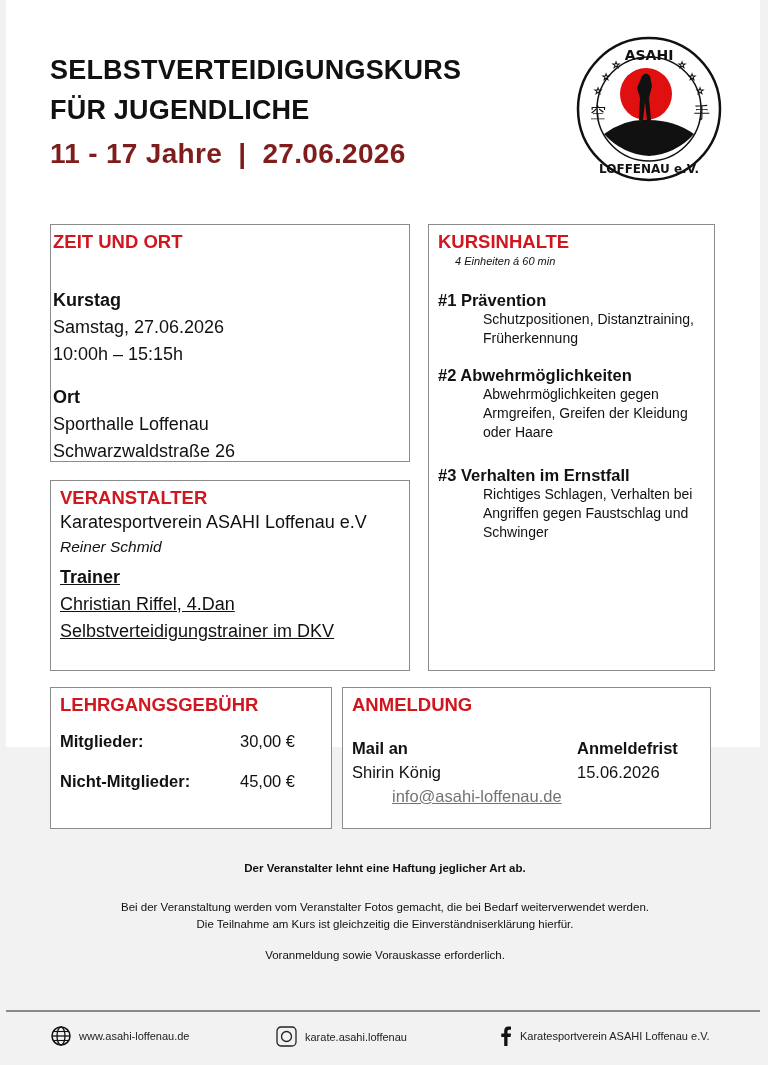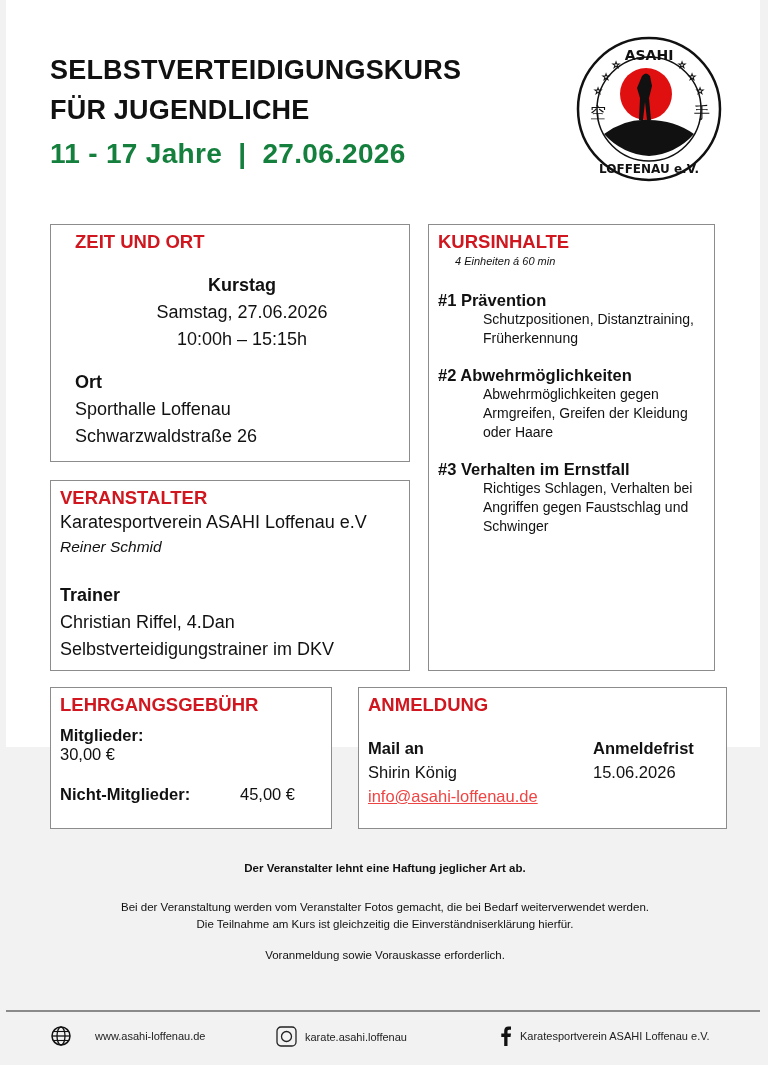--- a/index.html
+++ b/index.html
@@ -1,30 +1,30 @@
 <!DOCTYPE html>
 <html><head>
 <meta charset="utf-8">
 <style>
   html, body { margin:0; padding:0; }
   body { width:768px; height:1065px; background:#f2f2f2; position:relative; overflow:hidden;
          font-family:"Liberation Sans", sans-serif; color:#111; }
   .page { position:absolute; left:6px; top:0; width:754px; height:747px; background:#fff; }
   .title { position:absolute; left:44px; top:50px; font-weight:bold; font-size:27px; line-height:40px; letter-spacing:0.2px; color:#111; }
-  .subtitle { position:absolute; left:44px; top:138px; font-weight:bold; font-size:28px; color:#15803d; letter-spacing:0.3px;text-align:right; }
+  .subtitle { position:absolute; left:44px; top:138px; font-weight:bold; font-size:28px; color:#7f1d1d; letter-spacing:0.3px;text-align:right; }
   .logo { position:absolute; left:570px; top:36px; width:146px; height:146px; }
   .box { position:absolute; border:1.5px solid #8c8c8c; background:#fff; box-sizing:border-box; }
   .h-red { color:#d0171f; font-weight:bold; font-size:18.5px; }
   .lbl { font-weight:bold; font-size:18px; }
   .txt { font-size:18px; }
   .ital { font-style:italic; }
   .small-ital { font-style:italic; font-size:11px;margin-left:17px; }
   .topic-h { font-weight:bold; font-size:16.5px; }
   .topic-d { font-size:14px; line-height:19px; padding-left:45px; }
-  .email { color:#ef4444; text-decoration:underline; }
+  .email { color:#737373; text-decoration:underline;margin-left:40px; }
   .notes { position:absolute; left:2px; width:754px; text-align:center; font-size:11.5px; color:#111; }
   .footer-line { position:absolute; left:0; top:1010px; width:754px; height:1.5px; background:#8a8a8a; }
   .footer-item { position:absolute; top:1026px; display:flex; align-items:center; font-size:11px; color:#222; }
   .footer-item svg { margin-right:8px; }
 </style>
 </head>
 <body>
 
 <div class="page">
 
@@ -47,76 +47,76 @@
     <g fill="none" stroke="#111" stroke-width="0.8">
       <text x="18" y="58" font-size="9" fill="none" stroke="#111">☆</text>
       <text x="26" y="44" font-size="9" fill="none" stroke="#111">☆</text>
       <text x="36" y="32" font-size="9" fill="none" stroke="#111">☆</text>
       <text x="102" y="32" font-size="9" fill="none" stroke="#111">☆</text>
       <text x="112" y="44" font-size="9" fill="none" stroke="#111">☆</text>
       <text x="120" y="58" font-size="9" fill="none" stroke="#111">☆</text>
     </g>
   </svg>
 
-  <div class="box" style="left:44px; top:224px; width:360px; height:238px; padding:6px 0 0 24px;">
+  <div class="box" style="left:44px; top:224px; width:360px; height:238px; padding:6px 0 0 2px;">
     <div class="h-red">ZEIT UND ORT</div>
-    <div style="margin-top:19px; line-height:27px;text-align:center;">
+    <div style="margin-top:34px; line-height:27px;">
       <div class="lbl">Kurstag</div>
       <div class="txt">Samstag, 27.06.2026</div>
       <div class="txt">10:00h – 15:15h</div>
     </div>
     <div style="margin-top:16px; line-height:27px;">
       <div class="lbl">Ort</div>
       <div class="txt">Sporthalle Loffenau</div>
       <div class="txt">Schwarzwaldstraße 26</div>
     </div>
   </div>
 
   <div class="box" style="left:44px; top:480px; width:360px; height:191px; padding:6px 0 0 9px;">
     <div class="h-red">VERANSTALTER</div>
     <div class="txt" style="line-height:27px;">Karatesportverein ASAHI Loffenau e.V</div>
     <div class="txt ital" style="font-size:15.5px; line-height:22px;">Reiner Schmid</div>
-    <div style="margin-top:24px; line-height:27px;">
+    <div style="margin-top:6px; line-height:27px;text-decoration:underline;">
       <div class="lbl">Trainer</div>
       <div class="txt">Christian Riffel, 4.Dan</div>
       <div class="txt">Selbstverteidigungstrainer im DKV</div>
     </div>
   </div>
 
   <div class="box" style="left:422px; top:224px; width:287px; height:447px; padding:6px 0 0 9px;">
     <div class="h-red">KURSINHALTE</div>
     <div class="small-ital" style="margin-top:2px;">4 Einheiten á 60 min</div>
 
     <div style="margin-top:24px;">
       <div class="topic-h">#1 Prävention</div>
       <div class="topic-d">Schutzpositionen, Distanztraining, Früherkennung</div>
     </div>
     <div style="margin-top:18px;">
       <div class="topic-h">#2 Abwehrmöglichkeiten</div>
       <div class="topic-d">Abwehrmöglichkeiten gegen Armgreifen, Greifen der Kleidung oder Haare</div>
     </div>
-    <div style="margin-top:18px;">
+    <div style="margin-top:24px;">
       <div class="topic-h">#3 Verhalten im Ernstfall</div>
       <div class="topic-d">Richtiges Schlagen, Verhalten bei Angriffen gegen Faustschlag und Schwinger</div>
     </div>
   </div>
 
   <div class="box" style="left:44px; top:687px; width:282px; height:142px; padding:6px 0 0 9px;">
     <div class="h-red">LEHRGANGSGEBÜHR</div>
-    <div style="margin-top:10px; display:flex;flex-direction:column;">
+    <div style="margin-top:16px; display:flex;">
       <div class="lbl" style="width:180px; font-size:16.5px;">Mitglieder:</div>
       <div class="txt" style="font-size:16.5px;">30,00 €</div>
     </div>
     <div style="margin-top:21px; display:flex;">
       <div class="lbl" style="width:180px; font-size:16.5px;">Nicht-Mitglieder:</div>
       <div class="txt" style="font-size:16.5px;">45,00 €</div>
     </div>
   </div>
 
-  <div class="box" style="left:352px; top:687px; width:369px; height:142px; padding:6px 0 0 9px;">
+  <div class="box" style="left:336px; top:687px; width:369px; height:142px; padding:6px 0 0 9px;">
     <div class="h-red">ANMELDUNG</div>
     <div style="display:flex; margin-top:20px; line-height:24px;">
       <div style="width:225px;">
         <div class="lbl" style="font-size:16.5px;">Mail an</div>
         <div class="txt" style="font-size:16.5px;">Shirin König</div>
         <a class="txt email" style="font-size:16.5px;">info@asahi-loffenau.de</a>
       </div>
       <div>
         <div class="lbl" style="font-size:16.5px;">Anmeldefrist</div>
         <div class="txt" style="font-size:16.5px;">15.06.2026</div>
@@ -126,21 +126,21 @@
 
   <div class="notes" style="top:862px; font-weight:bold;">Der Veranstalter lehnt eine Haftung jeglicher Art ab.</div>
   <div class="notes" style="top:899px; line-height:17px;">
     <div>Bei der Veranstaltung werden vom Veranstalter Fotos gemacht, die bei Bedarf weiterverwendet werden.</div>
     <div>Die Teilnahme am Kurs ist gleichzeitig die Einverständniserklärung hierfür.</div>
   </div>
   <div class="notes" style="top:949px;">Voranmeldung sowie Vorauskasse erforderlich.</div>
 
   <div class="footer-line"></div>
 
-  <div class="footer-item" style="left:45px;gap:16px;">
+  <div class="footer-item" style="left:45px;">
     <svg width="20" height="20" viewBox="0 0 20 20">
       <circle cx="10" cy="10" r="9" fill="none" stroke="#111" stroke-width="1.5"></circle>
       <ellipse cx="10" cy="10" rx="4" ry="9" fill="none" stroke="#111" stroke-width="1.3"></ellipse>
       <line x1="1" y1="10" x2="19" y2="10" stroke="#111" stroke-width="1.3"></line>
       <line x1="2.5" y1="5.5" x2="17.5" y2="5.5" stroke="#111" stroke-width="1.1"></line>
       <line x1="2.5" y1="14.5" x2="17.5" y2="14.5" stroke="#111" stroke-width="1.1"></line>
     </svg>
     <span>www.asahi-loffenau.de</span>
   </div>
 

